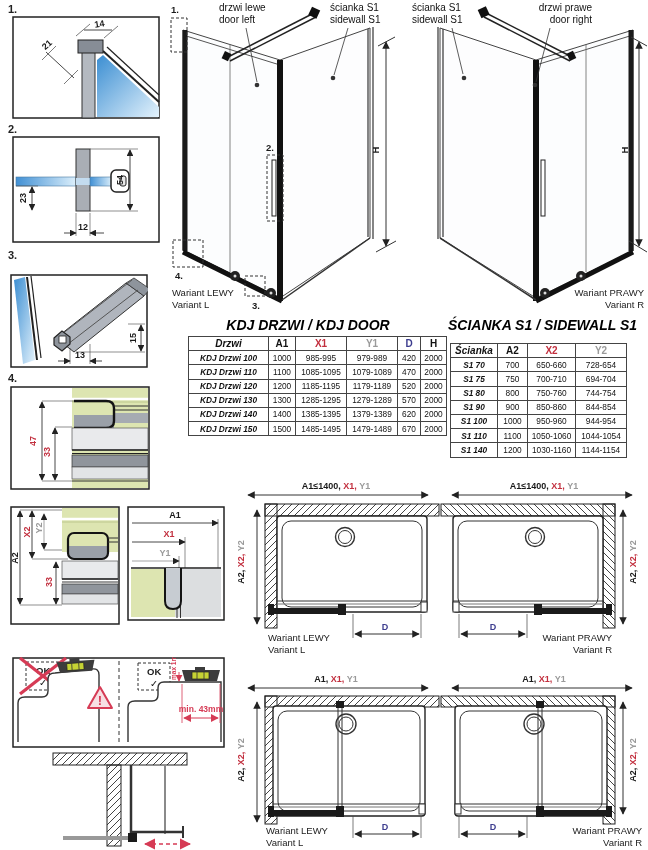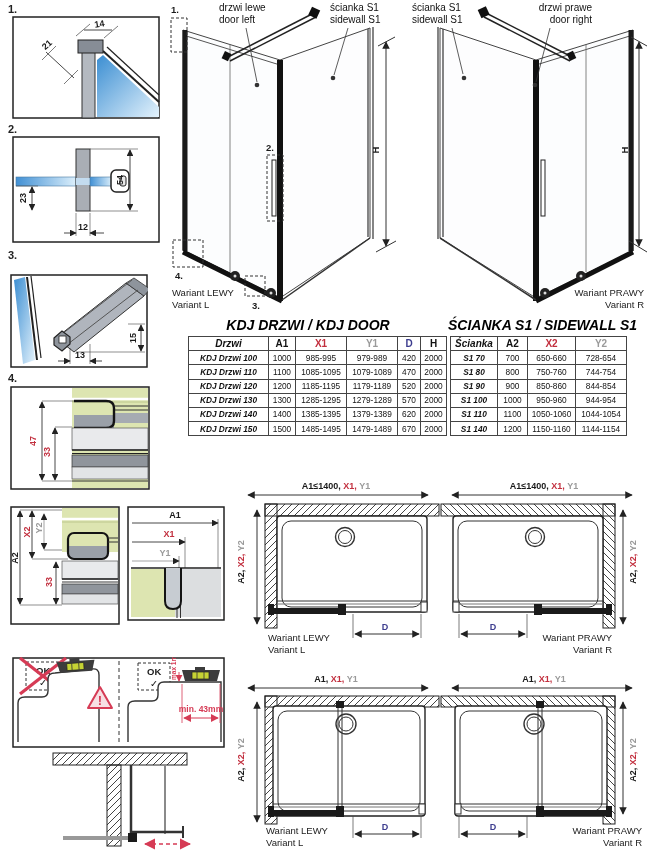--- a/index.html
+++ b/index.html
@@ -417,38 +417,44 @@
             <td class="h2">1485-1495</td>
             <td class="h3">1479-1489</td>
             <td class="h4">670</td>
             <td class="h5">2000</td>
           </tr>
         </tbody>
   </table>
 </div>
 
 <div class="ttl" style="left:445px;top:317px;width:195px;">ŚCIANKA S1 / SIDEWALL S1</div>
-<div class="tbl side" style="left:450px;top:336px;">
+<div class="tbl side" style="left:450px;top:343px;">
   <table>
     <thead>
           <tr>
             <th class="h0">Ścianka</th>
             <th class="h1">A2</th>
             <th class="h2">X2</th>
             <th class="h3">Y2</th>
           </tr>
         </thead>
     <tbody>
           <tr>
             <td class="h0">S1 70</td>
             <td class="h1">700</td>
             <td class="h2">650-660</td>
             <td class="h3">728-654</td>
           </tr>
           <tr>
+            <td class="h0">S1 75</td>
+            <td class="h1">750</td>
+            <td class="h2">700-710</td>
+            <td class="h3">694-704</td>
+          </tr>
+          <tr>
             <td class="h0">S1 80</td>
             <td class="h1">800</td>
             <td class="h2">750-760</td>
             <td class="h3">744-754</td>
           </tr>
           <tr>
             <td class="h0">S1 90</td>
             <td class="h1">900</td>
             <td class="h2">850-860</td>
             <td class="h3">844-854</td>
@@ -461,21 +467,21 @@
           </tr>
           <tr>
             <td class="h0">S1 110</td>
             <td class="h1">1100</td>
             <td class="h2">1050-1060</td>
             <td class="h3">1044-1054</td>
           </tr>
           <tr>
             <td class="h0">S1 140</td>
             <td class="h1">1200</td>
-            <td class="h2">1150-1160</td>
+            <td class="h2">1030-1160</td>
             <td class="h3">1144-1154</td>
           </tr>
         </tbody>
   </table>
 </div>
 
 <svg class="abs" style="left:232px;top:480px;" width="208" height="194" viewBox="0 0 208 194">
   <text class="ts tb" x="104" y="9" text-anchor="middle"><tspan>A1≤1400,</tspan> <tspan class="red">X1,</tspan> <tspan class="gray">Y1</tspan></text>
   <line x1="16" y1="15" x2="196" y2="15" stroke="#333" stroke-width="1" marker-start="url(#ar)" marker-end="url(#ar)"></line>
   <rect x="33" y="24" width="174" height="12" fill="url(#hA)" stroke="#222"></rect>

